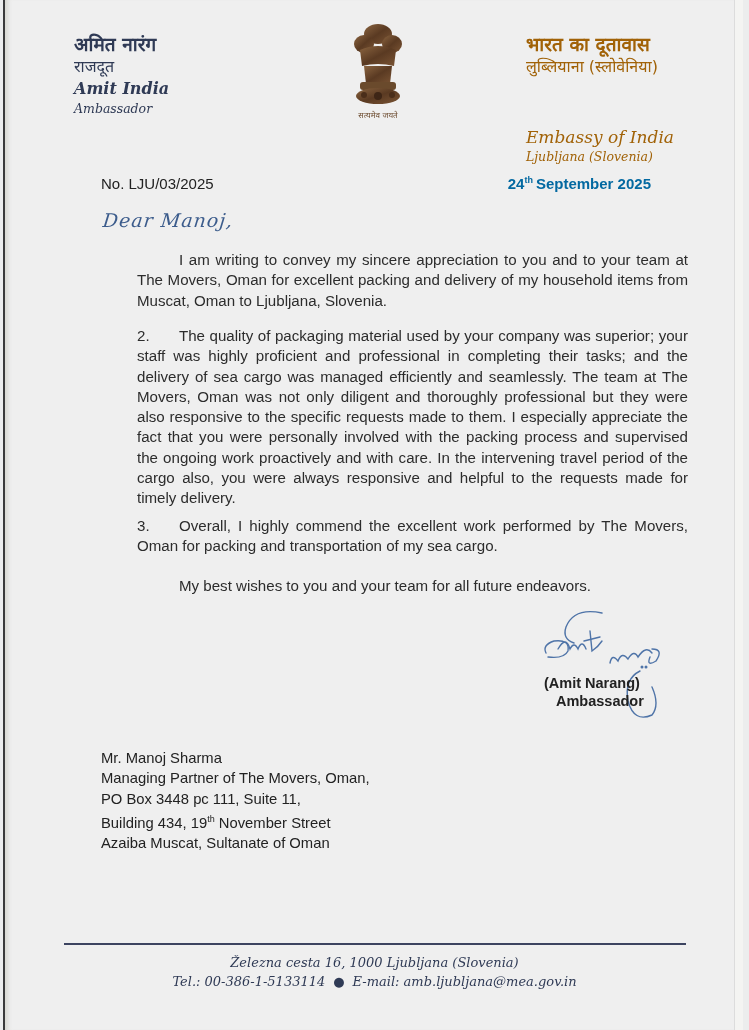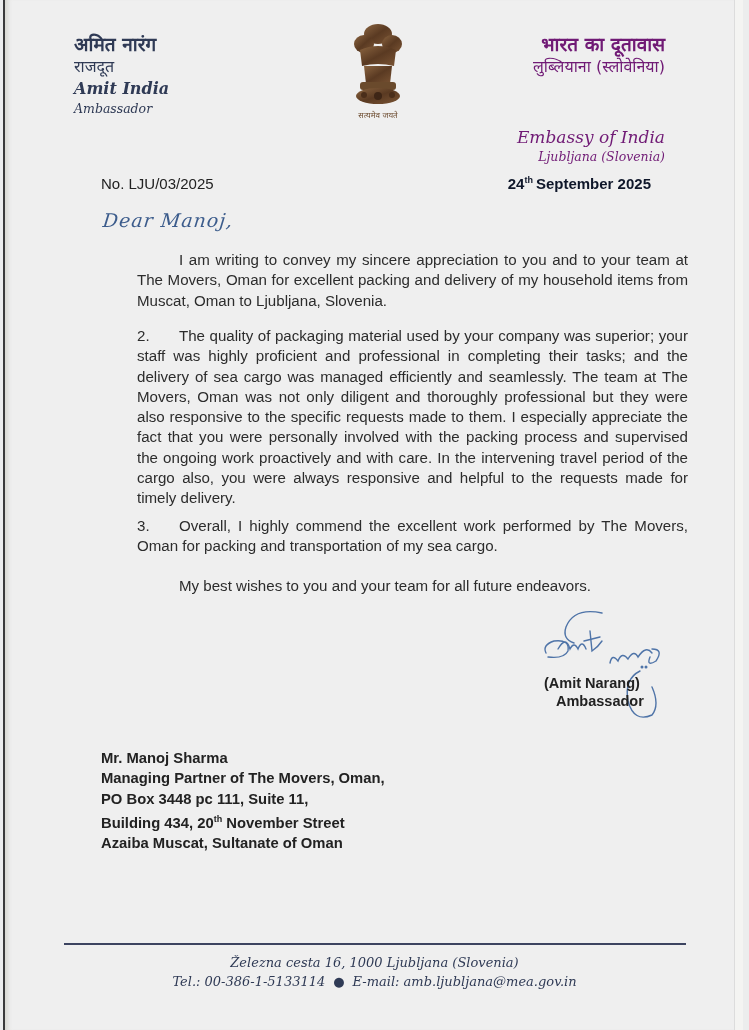--- a/index.html
+++ b/index.html
@@ -14,42 +14,42 @@
       position: absolute; left: 3px; top: 0; width: 738px; height: 1030px;
       background: #efefef;
       border-left: 2px solid #3a3a3a;
       box-shadow: inset 6px 0 4px -3px #d8d8d2;
     }
     .edge-right {
       position: absolute; right: 0; top: 0; width: 8px; height: 1030px;
       background: #f4f4f2; border-left: 1px solid #dcdcdc;
     }
     .hdr-left { position: absolute; left: 74px; top: 32px; color: #2f3a55; }
-    .hdr-right { position: absolute; right: 84px; top: 32px; text-align: right; color: #701a75; }
+    .hdr-right { position: absolute; right: 75px; top: 32px; color: #a16207; }
     .hi-bold { font-family: "DejaVu Sans", sans-serif; font-weight: bold; font-size: 19px; line-height: 24px; }
     .hi-reg { font-family: "DejaVu Sans", sans-serif; font-size: 16px; line-height: 22px; }
     .en-bold { font-family: "DejaVu Serif", serif; font-style: italic; font-weight: bold; font-size: 16px; line-height: 22px; }
     .en-reg { font-family: "DejaVu Serif", serif; font-style: italic; font-size: 12.5px; line-height: 18px; }
     .emblem { position: absolute; left: 348px; top: 22px; width: 60px; height: 100px; text-align: center; }
     .emblem svg { display: block; margin: 0 auto; }
     .emblem-motto { font-family: "DejaVu Sans", sans-serif; font-size: 8px; color: #6b4a2e; margin-top: 1px; }
     .refno { position: absolute; left: 101px; top: 175px; font-weight: normal; font-size: 15px; color: #222; }
-    .date { position: absolute; right: 98px; top: 175px; font-weight: bold; font-size: 15px; color: #0f172a; }
+    .date { position: absolute; right: 98px; top: 175px; font-weight: bold; font-size: 15px; color: #0369a1; }
     .date sup { font-size: 9px; vertical-align: 6px; margin-right: 3px; }
     .salutation { position: absolute; left: 103px; top: 209px; font-family: "DejaVu Serif", serif; font-style: italic; font-size: 19px; color: #3c5c8c; letter-spacing: 1px; transform: skewX(-6deg); }
     .body-text { position: absolute; left: 101px; width: 551px; font-size: 15.1px; line-height: 20.3px; color: #2c2c2c; text-align: justify; margin-left: 36px; }
     .p1 { top: 250px; text-indent: 42px; }
     .p2 { top: 326px; }
     .p3 { top: 516px; }
     .p4 { top: 576px; padding-left: 42px; width: 509px; }
     .num { display: inline-block; width: 42px; }
     .sig-svg { position: absolute; left: 540px; top: 605px; }
     .sig-name { position: absolute; left: 544px; top: 675px; font-weight: bold; font-size: 14.5px; color: #222; }
     .sig-title { position: absolute; left: 556px; top: 693px; font-weight: bold; font-size: 14.5px; color: #222; }
-    .addr { position: absolute; left: 101px; top: 748px; font-weight: bold; font-size: 14.8px; line-height: 20.3px; color: #222; }
+    .addr { position: absolute; left: 101px; top: 748px; font-weight: normal; font-size: 14.8px; line-height: 20.3px; color: #222; }
     .addr sup { font-size: 9px; vertical-align: 6px; }
     .footer-rule { position: absolute; left: 64px; top: 943px; width: 622px; height: 2px; background: #3c4460; }
     .footer { position: absolute; left: 0; width: 749px; text-align: center; font-family: "DejaVu Serif", serif; font-style: italic; font-size: 13px; color: #2f3a55; }
     .f1 { top: 955px; }
     .f2 { top: 974px; }
     .bullet { margin: 0 8px; }
   </style>
 </head>
 <body>
 
@@ -128,21 +128,21 @@
     <circle cx="106" cy="62" r="0.8" fill="#4f74a8"></circle>
   </g>
 </svg>
 <div class="sig-name">(Amit Narang)</div>
 <div class="sig-title">Ambassador</div>
 
 <div class="addr">
   <div>Mr. Manoj Sharma</div>
   <div>Managing Partner of The Movers, Oman,</div>
   <div>PO Box 3448 pc 111, Suite 11,</div>
-  <div><span>Building 434, 20</span><sup>th</sup><span> November Street</span></div>
+  <div><span>Building 434, 19</span><sup>th</sup><span> November Street</span></div>
   <div>Azaiba Muscat, Sultanate of Oman</div>
 </div>
 
 <div class="footer-rule"></div>
 <div class="footer f1">Železna cesta 16, 1000 Ljubljana  (Slovenia)</div>
 <div class="footer f2">
   <span>Tel.: 00-386-1-5133114</span><span class="bullet">●</span><span>E-mail: amb.ljubljana@mea.gov.in</span>
 </div>
 
 </body></html>

